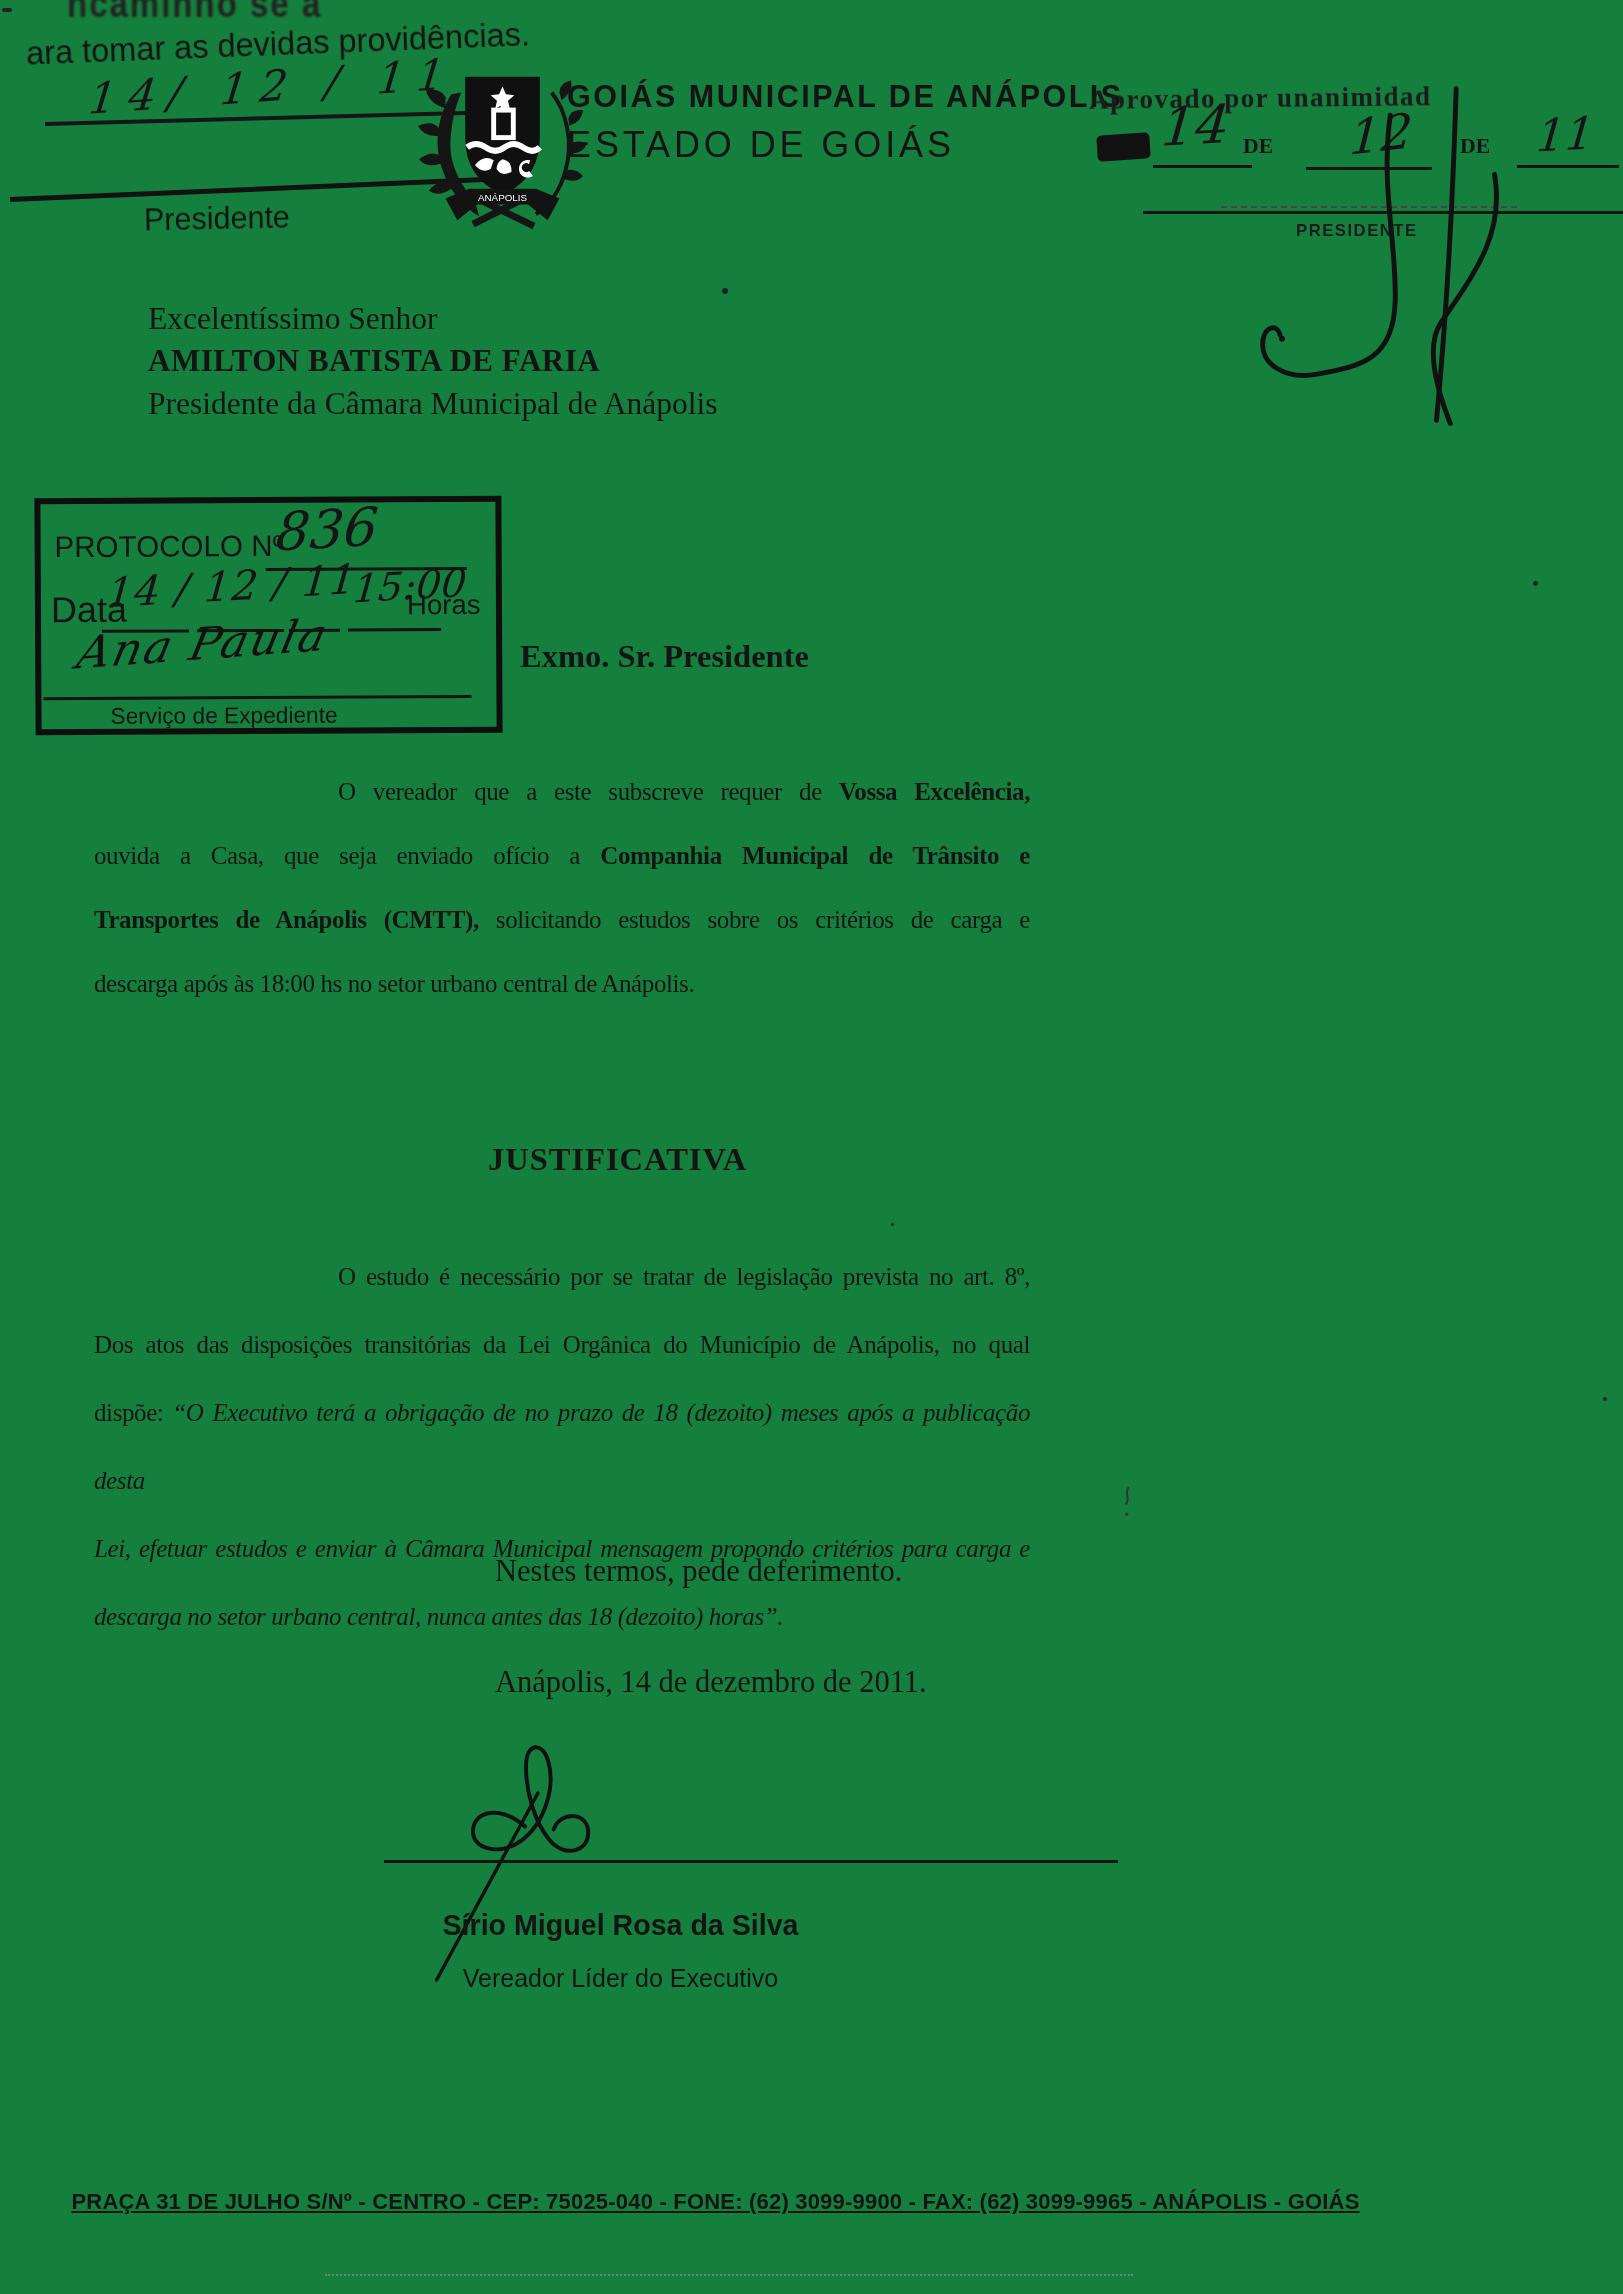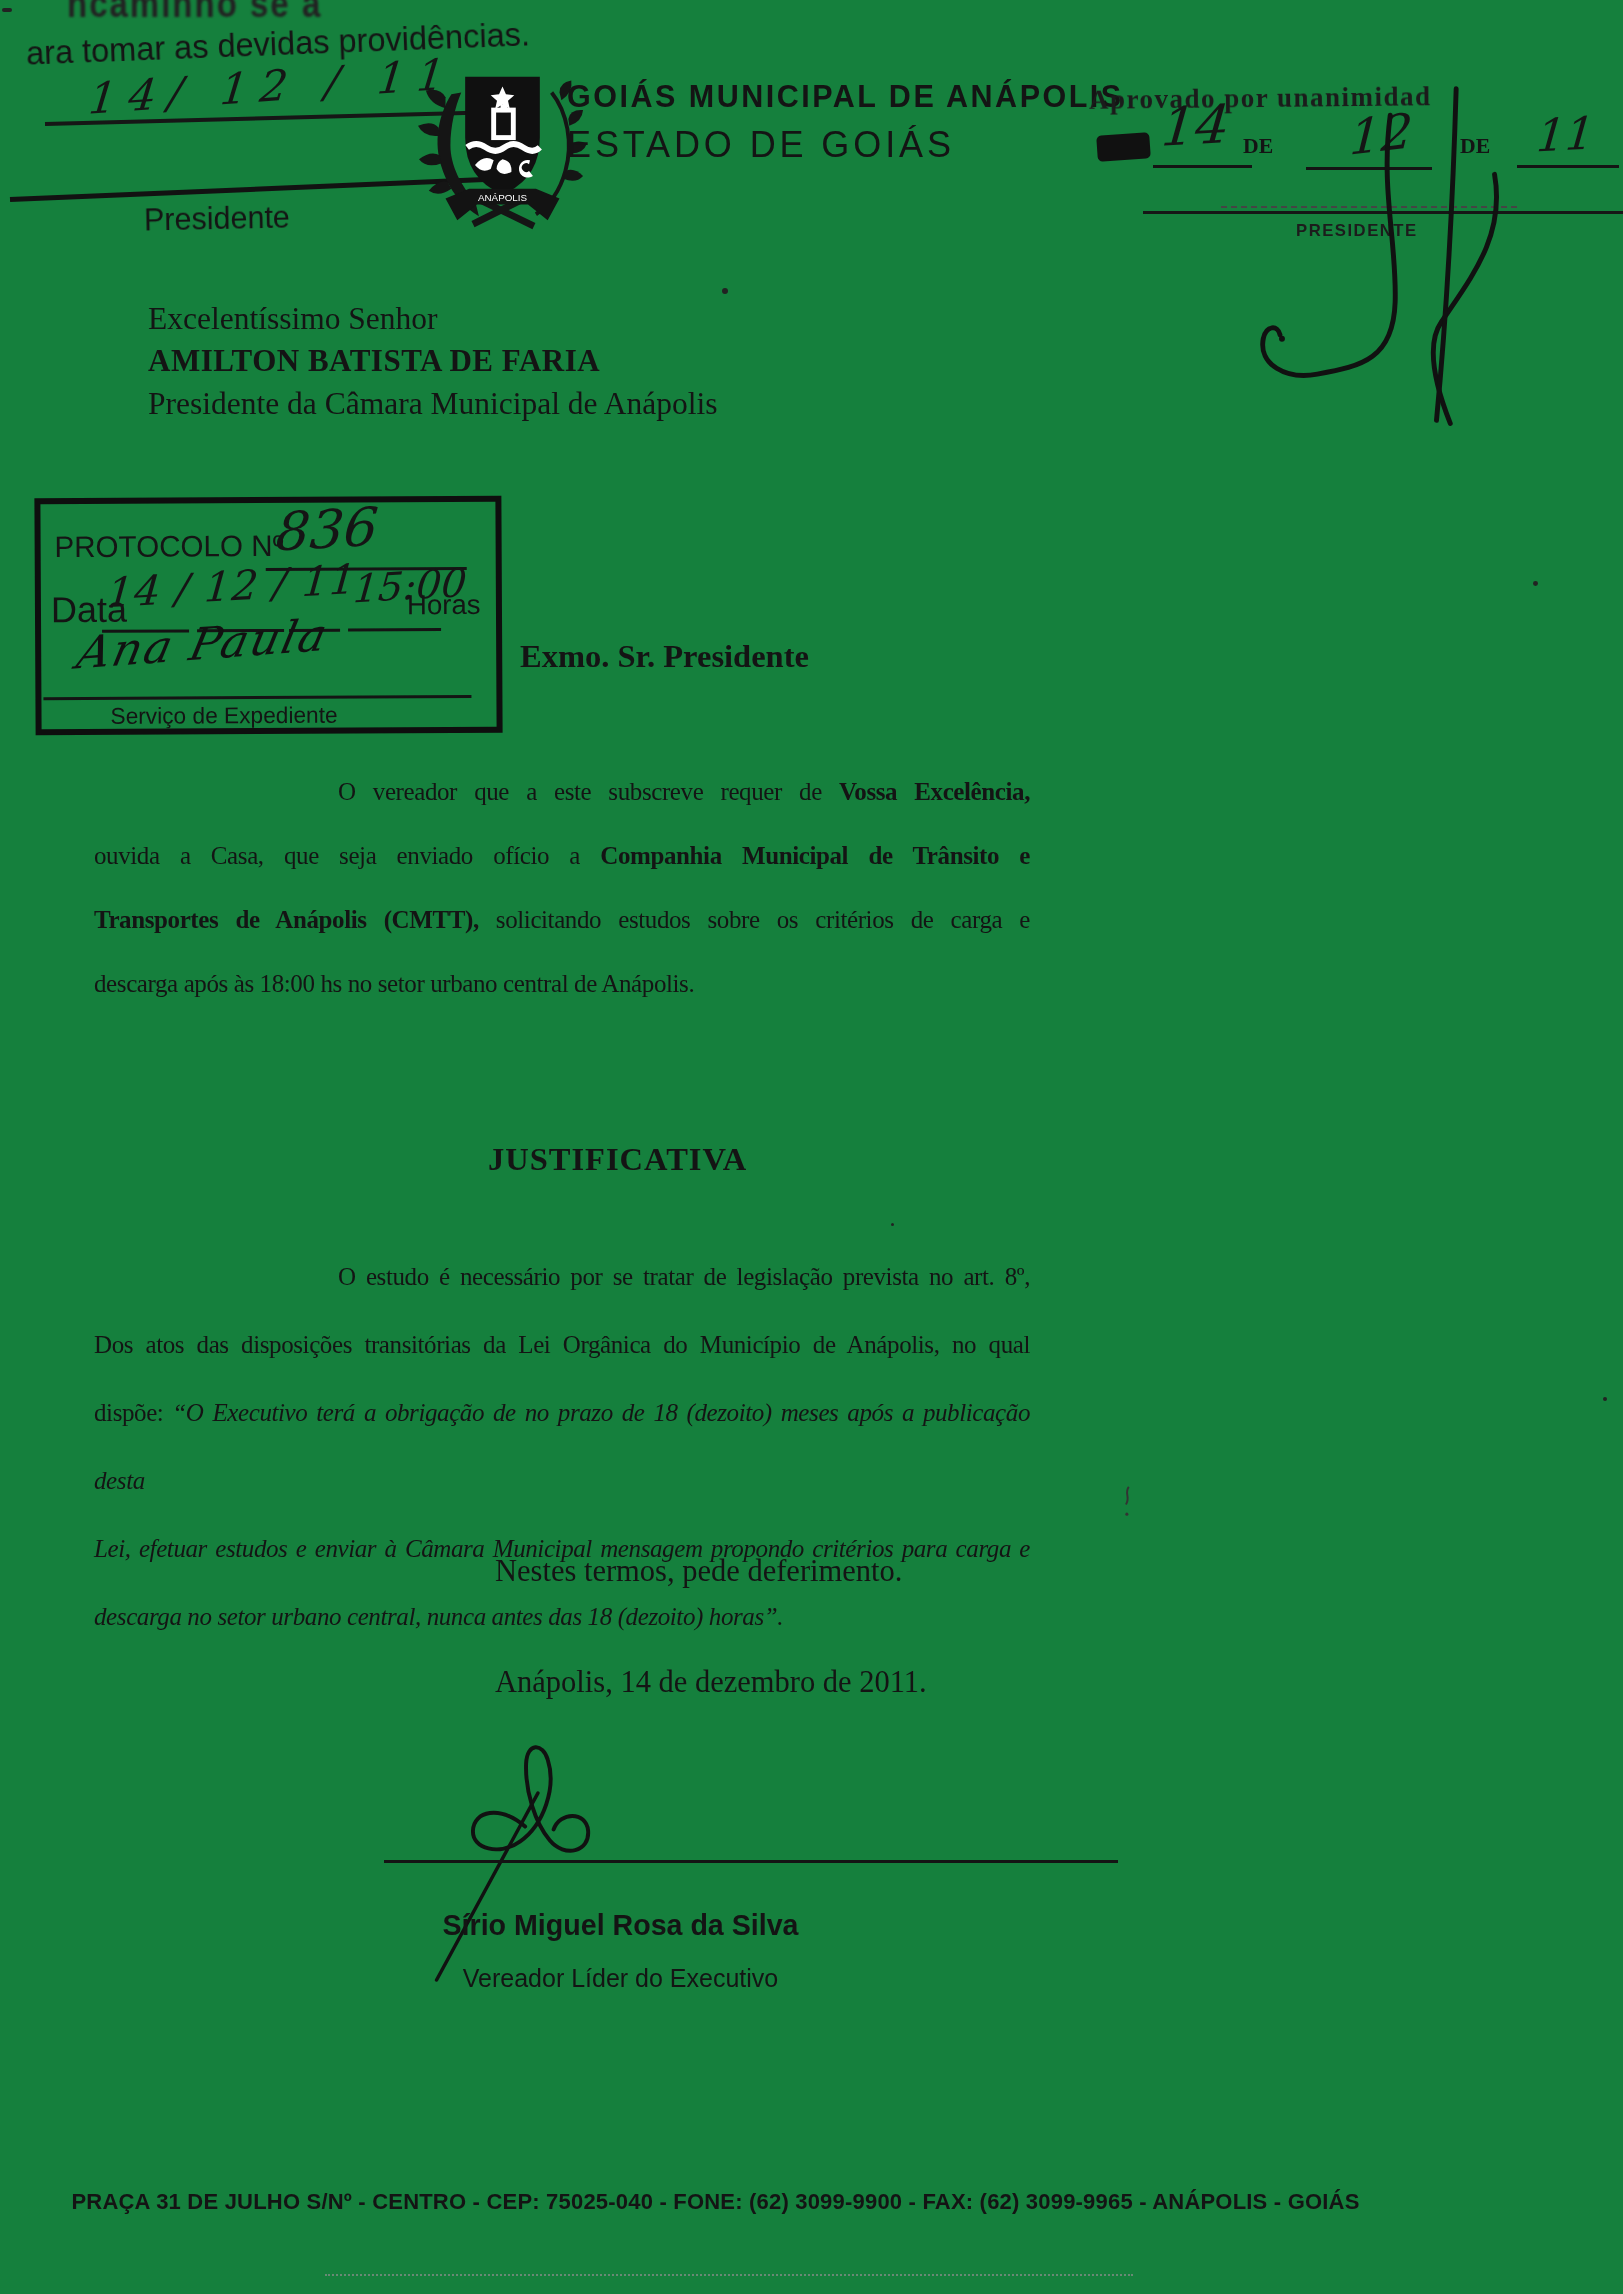--- a/index.html
+++ b/index.html
@@ -145,21 +145,21 @@
   <div class="abs serif" style="left:495px;top:1665px;font-size:30.5px;">Anápolis, 14 de dezembro de 2011.</div>
 
   <svg class="abs" style="left:409px;top:1732px;" width="246" height="256" viewBox="0 0 250 260">
     <path d="M118,96 C92,74 66,80 65,100 C64,119 92,126 113,111 C137,94 150,56 141,28 C136,11 120,10 119,32 C118,60 128,92 143,110 C158,128 184,122 182,100 C180,80 153,81 147,99" fill="none" stroke="#111" stroke-width="4" stroke-linecap="round"></path>
     <path d="M131,62 L28,252" fill="none" stroke="#111" stroke-width="3.5" stroke-linecap="round"></path>
   </svg>
   <div class="abs rule" style="left:384px;top:1860px;width:734px;"></div>
   <div class="abs sans b" style="left:399px;top:1909px;width:443px;text-align:center;font-size:28.6px;">Sírio Miguel Rosa da Silva</div>
   <div class="abs sans" style="left:399px;top:1964px;width:443px;text-align:center;font-size:25px;">Vereador Líder do Executivo</div>
 
-  <div class="abs sans b" style="left:0;top:2189px;width:1431px;text-align:center;font-size:22px;letter-spacing:0.2px;">PRAÇA 31 DE JULHO S/Nº - CENTRO - CEP: 75025-040 - FONE: (62) 3099-9900 - FAX: (62) 3099-9965 - ANÁPOLIS - GOIÁS</div>
+  <div class="abs sans b" style="left:0;top:2189px;width:1431px;text-align:center;font-size:22px;letter-spacing:0.2px;text-decoration:underline;">PRAÇA 31 DE JULHO S/Nº - CENTRO - CEP: 75025-040 - FONE: (62) 3099-9900 - FAX: (62) 3099-9965 - ANÁPOLIS - GOIÁS</div>
 
   <div class="abs" style="left:325px;top:2274px;width:808px;border-top:2px dotted #8d8d8d;opacity:0.7;"></div>
   <div class="speck" style="left:2px;top:7.9px;width:9.9px;height:3.9px;border-radius:2px;"></div>
   <div class="speck" style="left:1533px;top:581px;width:4.9px;height:4.9px;"></div>
   <div class="speck" style="left:1603px;top:1397px;width:3.9px;height:3.9px;"></div>
   <div class="speck" style="left:891px;top:1223px;width:3px;height:3px;"></div>
 
 </div>
 
 

